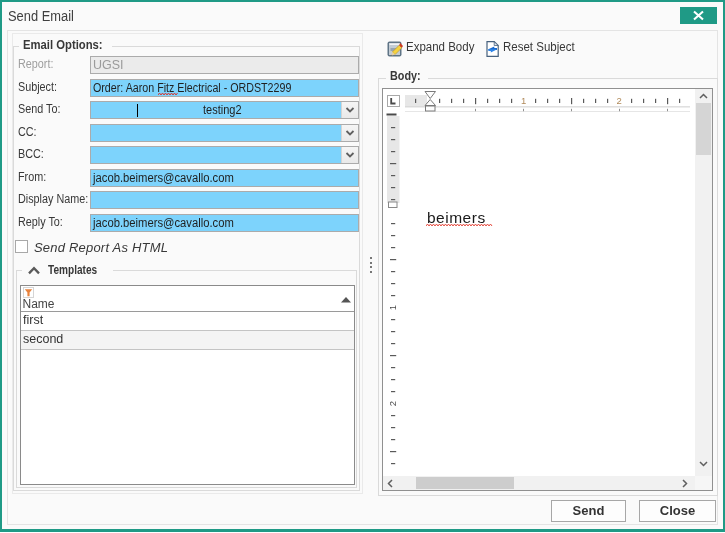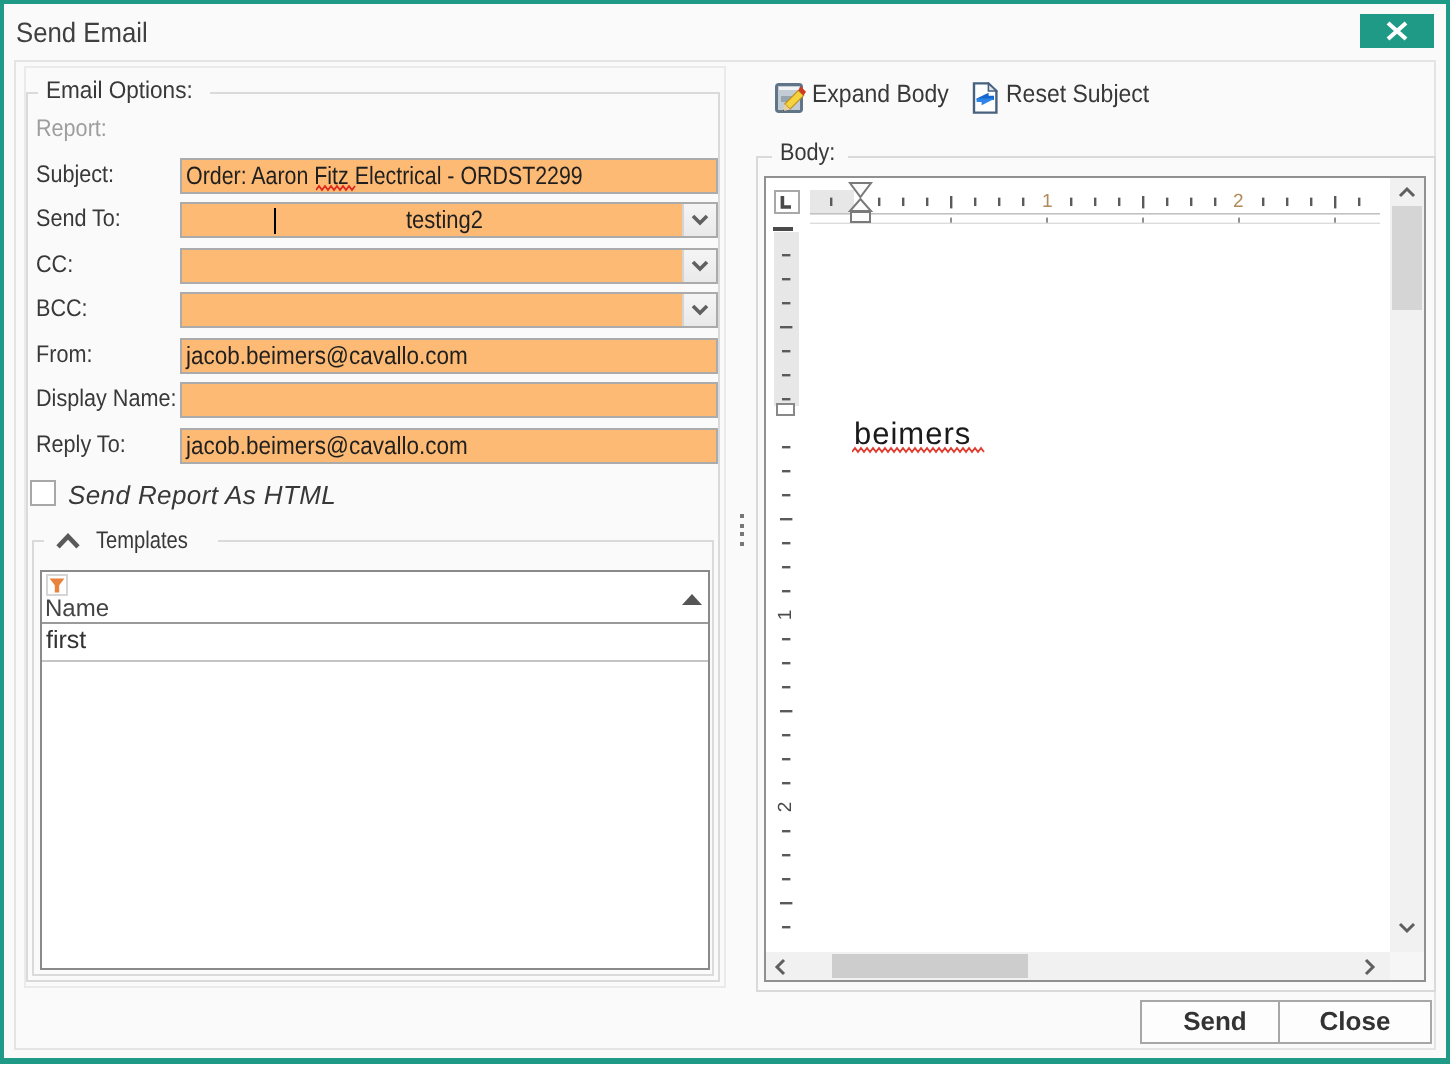--- a/index.html
+++ b/index.html
@@ -1,26 +1,26 @@
 <!DOCTYPE html>
 <html><head>
 <meta charset="utf-8">
 <style>
   * { margin:0; padding:0; box-sizing:border-box; }
   html,body { width:725px; height:533px; background:#fff; font-family:"Liberation Sans", sans-serif; }
   .abs { position:absolute; }
   #dlg { position:absolute; left:0; top:0; width:725px; height:532px;
          border:2px solid #1f9a86; border-bottom:3px solid #1f9a86; background:#fafafa; }
   .lbl { position:absolute; font-size:12px; color:#383838; white-space:nowrap; transform:scaleX(0.9); transform-origin:0 50%; }
-  .field { position:absolute; left:87.5px; width:269px; height:18px; background:#fdba74;
+  .field { position:absolute; left:87.5px; width:269px; height:18px; background:#7dd3fc;
            border:1px solid #ababab; font-size:12.5px; color:#1f1f1f; line-height:16px;
            padding-left:2.5px; white-space:nowrap; overflow:hidden; }
   .combo-btn { position:absolute; right:0; top:0; width:16.5px; height:16px; background:linear-gradient(#f5f5f5,#e9e9e9); border-left:1px solid #d4d4d4; }
   .grp { position:absolute; border:1px solid #dadada; }
-  .grp-lbl { position:absolute; background:#fafafa; font-size:12px; color:#383838; padding:0 4px; white-space:nowrap; }
+  .grp-lbl { position:absolute; background:#fafafa; font-size:12px; color:#383838; padding:0 4px; white-space:nowrap;font-weight:bold; }
   .ftx { display:inline-block; transform:scaleX(0.92); transform-origin:0 50%; }
 </style>
 </head>
 <body>
 <div id="dlg">
 
   <div class="lbl" style="left:6px; top:5.5px; font-size:14px; color:#404040; transform:scaleX(0.92); transform-origin:0 50%;">Send Email</div>
 
   <div class="abs" style="left:678px; top:5px; width:37px; height:17px; background:#1f9a86;">
     <svg width="37" height="17">
@@ -37,20 +37,21 @@
 
   <div class="lbl" style="left:15.5px; top:55px; color:#9e9e9e;">Report:</div>
   <div class="lbl" style="left:15.5px; top:77.5px;">Subject:</div>
   <div class="lbl" style="left:15.5px; top:100px;">Send To:</div>
   <div class="lbl" style="left:15.5px; top:122.5px;">CC:</div>
   <div class="lbl" style="left:15.5px; top:145px;">BCC:</div>
   <div class="lbl" style="left:15.5px; top:167.5px;">From:</div>
   <div class="lbl" style="left:15.5px; top:190px;">Display Name:</div>
   <div class="lbl" style="left:15.5px; top:212.5px;">Reply To:</div>
 
+  <div class="field" style="top:54px; background:#ebebeb; color:#9b9b9b;"><span class="ftx" style="transform:none;">UGSI</span></div>
   <div class="field" style="top:76.5px;"><span class="ftx" style="transform:scaleX(0.855);">Order: Aaron Fitz Electrical - ORDST2299</span><svg style="position:absolute; left:67.5px; top:12.5px;" width="20" height="4">
         <path d="M0 3 L1.5 1 L3 3 L4.5 1 L6 3 L7.5 1 L9 3 L10.5 1 L12 3 L13.5 1 L15 3 L16.5 1 L18 3 L19.5 1" fill="none" stroke="#e02b20" stroke-width="0.9"></path>
       </svg></div>
   <div class="field" style="top:99px;text-align:center;"><span class="ftx" style="transform:scaleX(0.88);">testing2</span><span style="position:absolute; left:46px; top:2px; width:1px; height:13px; background:#000;"></span>
     <div class="combo-btn">
         <svg width="16" height="16" style="display:block;">
           <path d="M4.5 6 L8 9.5 L11.5 6" fill="none" stroke="#606060" stroke-width="1.8"></path>
         </svg>
       </div>
   </div>
@@ -95,20 +96,21 @@
         <svg width="9" height="9" style="display:block;">
             <path d="M0.8 1.2 H8.2 L5.6 4.6 V8.2 L3.4 8.2 V4.6 Z" fill="#e8823c"></path>
           </svg>
       </div>
       <div class="lbl" style="left:1.5px; top:10.5px; color:#444; transform:none;text-align:right;">Name</div>
       <svg class="abs" style="left:320px; top:11px;" width="10" height="6">
           <path d="M0 5.5 L5 0 L10 5.5 Z" fill="#555"></path>
         </svg>
     </div>
     <div class="abs" style="left:0; top:26px; width:333px; height:19px; background:#fff; border-bottom:1px solid #c4c4c4; font-size:12.5px; color:#333; line-height:17px; padding-left:2px;">first</div>
+    <div class="abs" style="left:0; top:45px; width:333px; height:19px; background:#f4f4f4; border-bottom:1px solid #c4c4c4; font-size:12.5px; color:#333; line-height:17px; padding-left:2px;">second</div>
   </div>
 
   <div class="abs" style="left:385px; top:38.5px; width:16px; height:17px;">
     <svg width="16" height="17">
       <rect x="0.5" y="0.5" width="14" height="15" rx="2" fill="#5f7486"></rect>
       <rect x="2" y="2" width="11" height="12" fill="#c3ccd4"></rect>
       <rect x="2.5" y="2.5" width="10" height="1.5" fill="#f2f4f6"></rect>
       <circle cx="11.7" cy="6.3" r="1.1" fill="#35b0e5"></circle>
       <rect x="3.5" y="7" width="6.5" height="3" fill="#97a4b0"></rect>
       <path d="M12.2 4.2 L14.8 6.8 L8 13.6 L5.4 11 Z" fill="#f5d23e" stroke="#bd921d" stroke-width="0.6"></path>
@@ -239,15 +241,15 @@
           <path d="M5 1 L1.5 4.5 L5 8" fill="none" stroke="#5f5f5f" stroke-width="1.5"></path>
         </svg>
       <div class="abs" style="left:33.5px; top:1px; width:98px; height:12.5px; background:#cdcdcd;"></div>
       <svg class="abs" style="left:299px; top:3px;" width="6" height="9">
           <path d="M1 1 L4.5 4.5 L1 8" fill="none" stroke="#5f5f5f" stroke-width="1.5"></path>
         </svg>
     </div>
     <div class="abs" style="left:312px; top:386.5px; width:17px; height:14.5px; background:#f6f6f6;"></div>
   </div>
 
-  <div class="abs" style="left:568px; top:498px; width:75px; height:22px; border:1px solid #a7a7a7; background:#fdfdfd; text-align:center; font-size:13px; font-weight:bold; color:#333; line-height:20px;">Send</div>
+  <div class="abs" style="left:549px; top:498px; width:75px; height:22px; border:1px solid #a7a7a7; background:#fdfdfd; text-align:center; font-size:13px; font-weight:bold; color:#333; line-height:20px;">Send</div>
   <div class="abs" style="left:637px; top:498px; width:77px; height:22px; border:1px solid #a7a7a7; background:#fdfdfd; text-align:center; font-size:13px; font-weight:bold; color:#333; line-height:20px;">Close</div>
 </div>
 
 </body></html>

